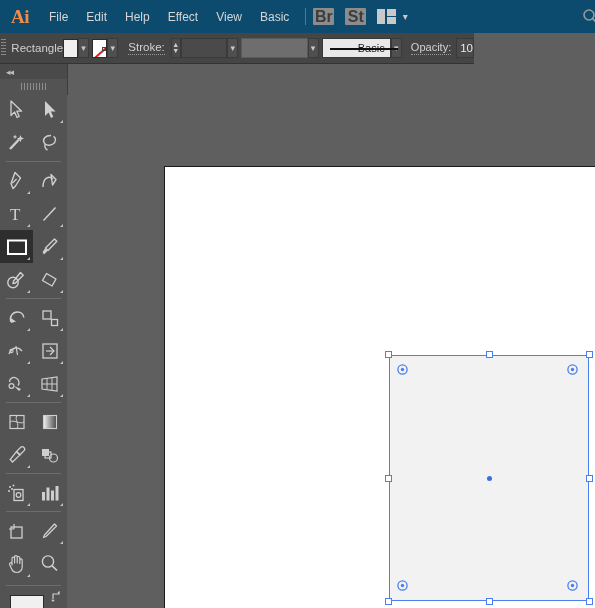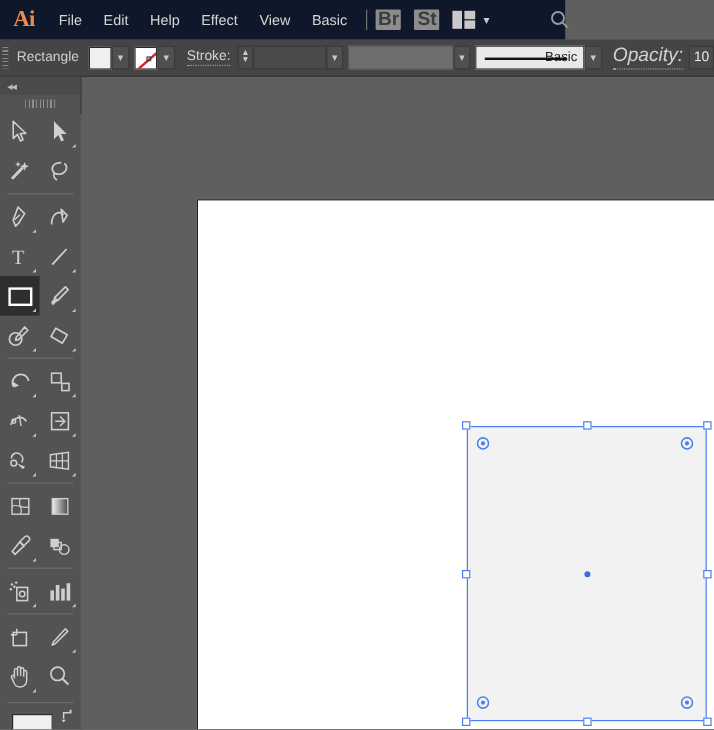--- a/index.html
+++ b/index.html
@@ -11,22 +11,22 @@
     position: relative;
     width: 595px; height: 608px;
     overflow: hidden;
     background: #5f5f5f;
     -webkit-font-smoothing: antialiased;
   }
 
   
   #menubar {
     position: absolute; left: 0; top: 0;
-    width: 471px; height: 33px;
-    background: #0f172a;
+    width: 595px; height: 33px;
+    background: #0c4a6e;
     display: flex; align-items: center;
   }
   #ai-logo {
     width: 40px; height: 33px;
     display: flex; align-items: center; justify-content: center;
     color: #f08c4b;
     font-size: 19px; font-weight: bold;
     font-family: "Liberation Serif", serif;
     letter-spacing: -0.5px;
   }
@@ -53,21 +53,21 @@
   #ws-icon .col div { width: 9px; height: 7px; background: #c9c9c9; }
   .chev { color: #c9c9c9; font-size: 10px; margin-left: 5px; }
   #search-icon-top {
     position: absolute; right: -4px; top: 8px;
     width: 17px; height: 17px;
   }
 
   
   #controlbar {
     position: absolute; left: 0; top: 33px;
-    width: 595px; height: 30px;
+    width: 474px; height: 30px;
     background: #454545;
     border-bottom: 1px solid #333;
     display: flex; align-items: center;
   }
   #cb-grip {
     width: 12px; height: 30px;
     display: flex; align-items: center; justify-content: center;
   }
   #cb-grip i {
     display: block; width: 5px; height: 18px;
@@ -131,23 +131,23 @@
     box-sizing: border-box;
     display: flex; align-items: center; justify-content: flex-end;
     padding-right: 5px; color: #1a1a1a; font-size: 11px;
     position: relative;
   }
   #brush-field i {
     position: absolute; left: 7px; top: 8.5px;
     width: 68px; height: 2.5px; background: #111;
   }
   #opacity-label {
-    color: #d2d2d2; font-size: 16px;
+    color: #d2d2d2; font-size: 11px;
     margin: 0 5px 0 9px;
-    border-bottom: 1px dotted #9a9a9a; padding-bottom: 1px; font-style: italic;
+    border-bottom: 1px dotted #9a9a9a; padding-bottom: 1px;
   }
   #opacity-field {
     width: 24px; height: 20px;
     background: #4a4a4a; border: 1px solid #3a3a3a;
     box-sizing: border-box; color: #e8e8e8; font-size: 11.5px;
     display: flex; align-items: center; padding-left: 3px;
   }
 
   
   #tabbar {

